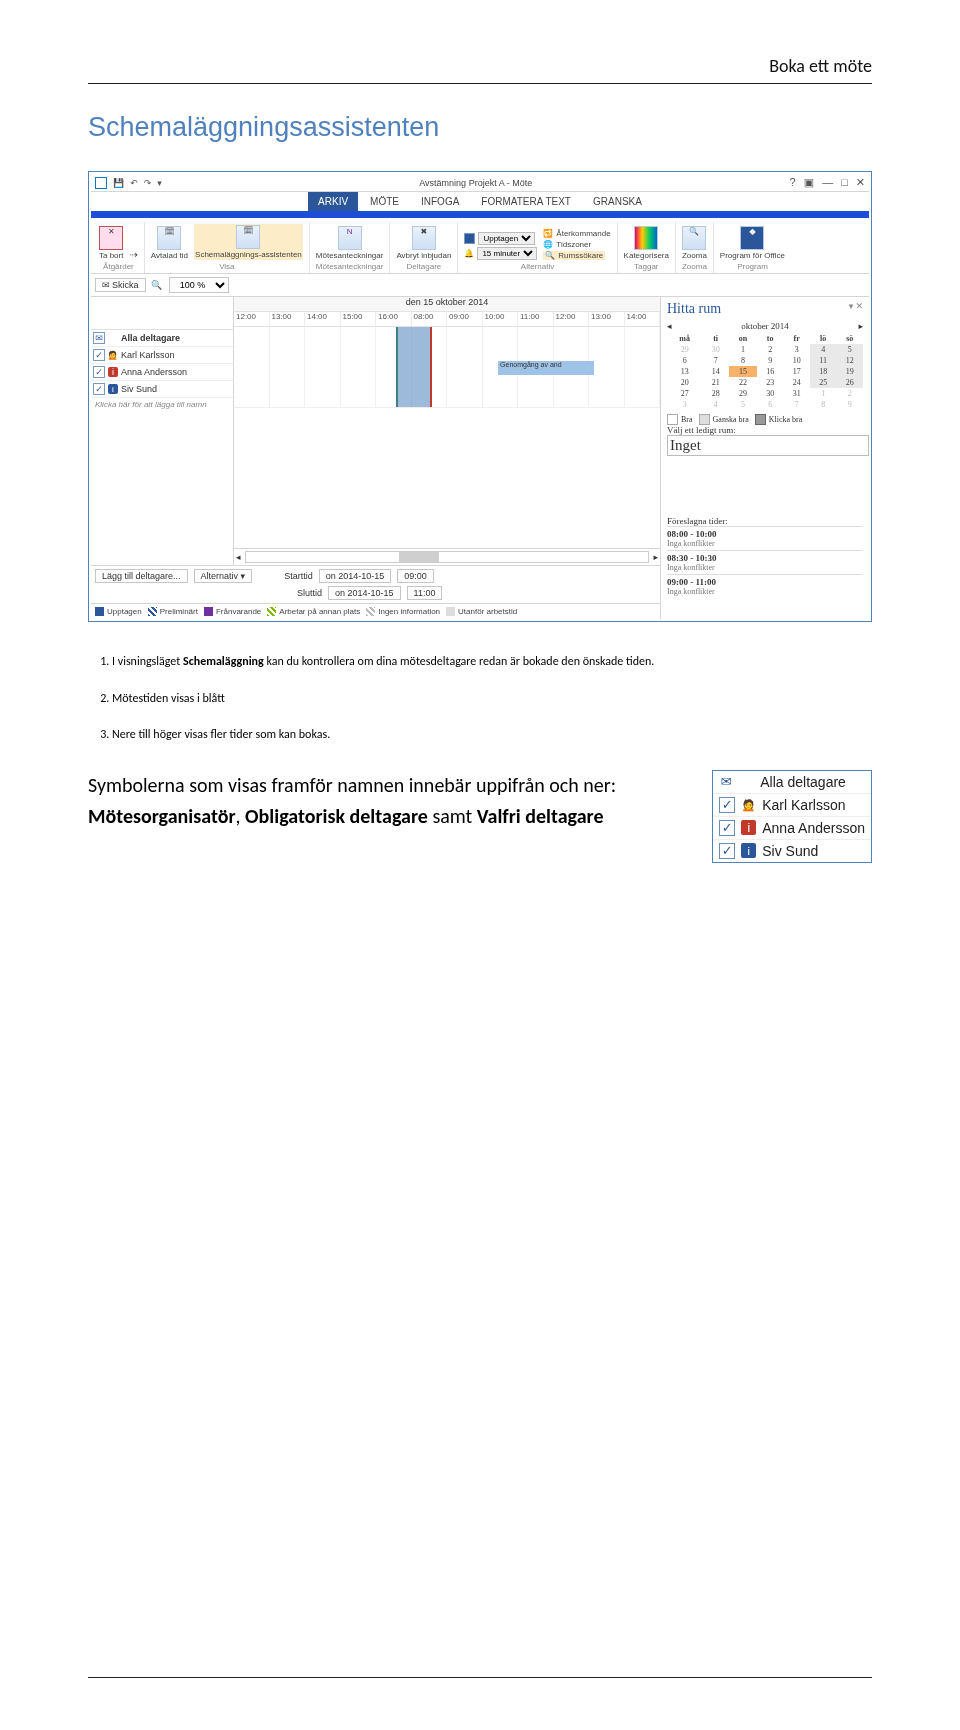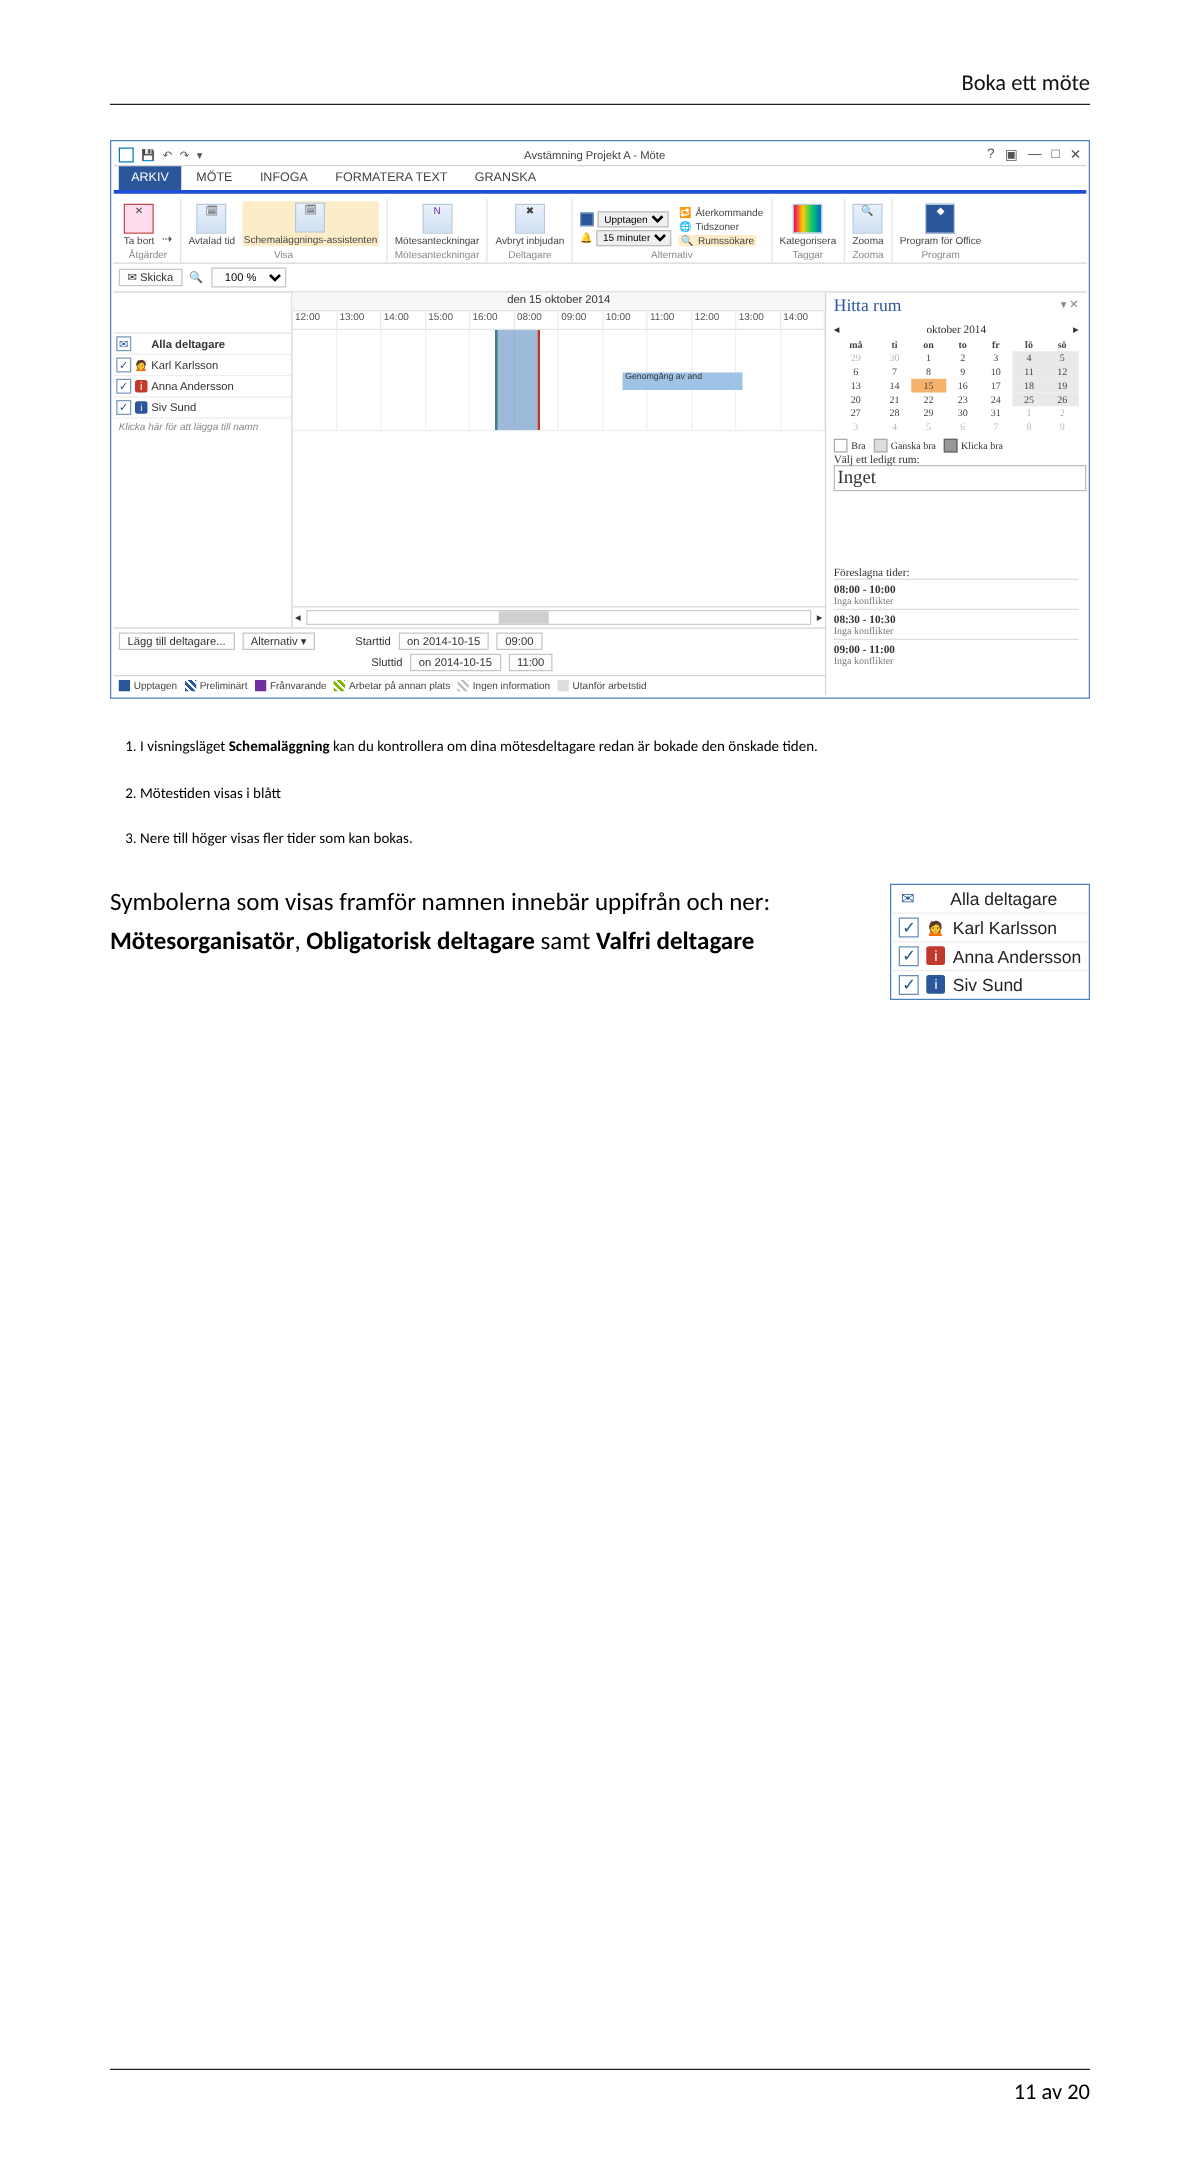--- a/index.html
+++ b/index.html
@@ -54,21 +54,21 @@
     gap:6px;
     padding:2px 4px;
     border-bottom:1px solid #d6d6d6;
   }
   .win-ico{width:10px;height:10px;border:1px solid #097abf;}
   .tb-down{font-size:9px;color:#555;}
   .win-title{flex:1;text-align:center;color:#444;}
   .win-ctrls{display:flex;gap:8px;color:#555;font-size:11px;}
   .ribbon-tabs{
     display:flex;gap:2px;padding:0 4px;
-    border-bottom:3px solid #1d4ed8;font-size:10px;
+    border-bottom:7px solid #1d4ed8;font-size:10px;justify-content:center;
   }
   .rtab{padding:4px 10px;color:#444;text-transform:uppercase;}
   .rtab.active{background:#2b579a;color:#fff;}
   .ribbon{
     display:flex;padding:4px 2px 0 2px;border-bottom:1px solid #d6d6d6;
   }
   .rgroup{
     border-right:1px solid #e4e4e4;padding:0 6px 2px 6px;text-align:center;
   }
   .rgroup:last-child{border-right:none;}
@@ -163,20 +163,21 @@
   .page-footer hr{border:none;border-top:1px solid #222;margin:0 0 6px 0;}
   .page-num{text-align:right;font-size:18px;}
 </style>
 </head>
 <body>
 
 <div class="page">
   <div class="doc-header">Boka ett möte</div>
   <hr class="sep">
 
+  <h2 class="section-title">Schemaläggningsassistenten</h2>
 
   <div class="shot-wrap">
     <div class="shot">
 
       <div class="shot-titlebar">
         <span class="win-ico"></span>
         <span>💾</span>
         <span class="tb-down">↶</span>
         <span class="tb-down">↷</span>
         <span class="tb-down">▾</span>
@@ -558,15 +559,14 @@
         <div class="erow">
           <span class="echk">✓</span>
           <span class="esym blue">i</span>
           <span>Siv Sund</span>
         </div>
       </div>
   </div>
 
   <div class="page-footer">
     <hr>
-    <div class="page-num">11 av 20</div>
   </div>
 </div>
 
 </body></html>

